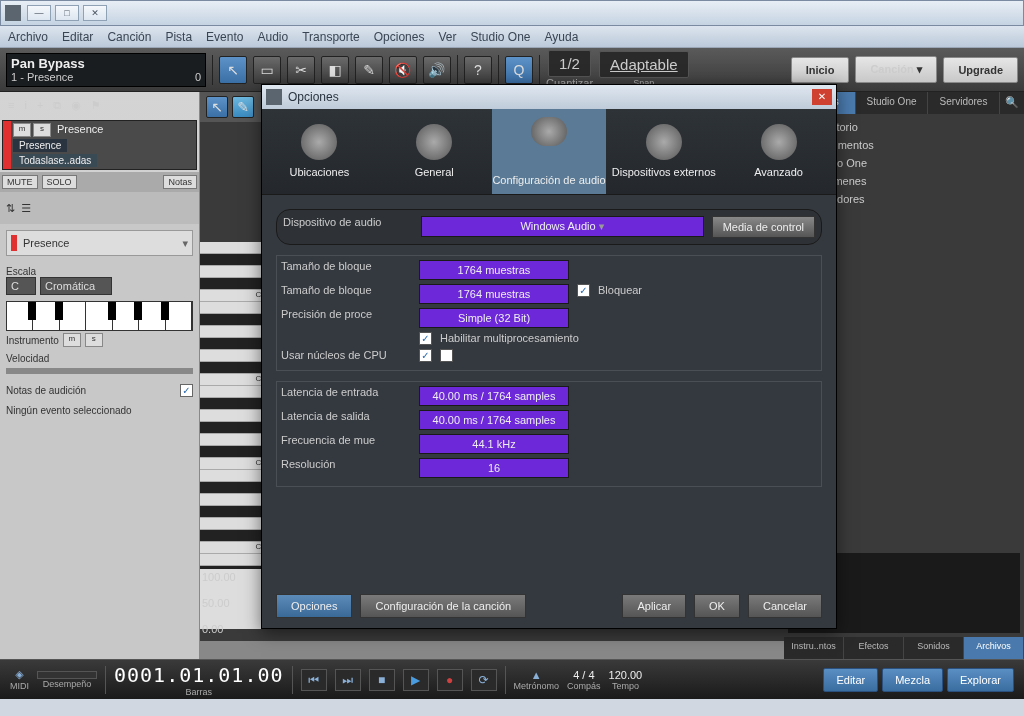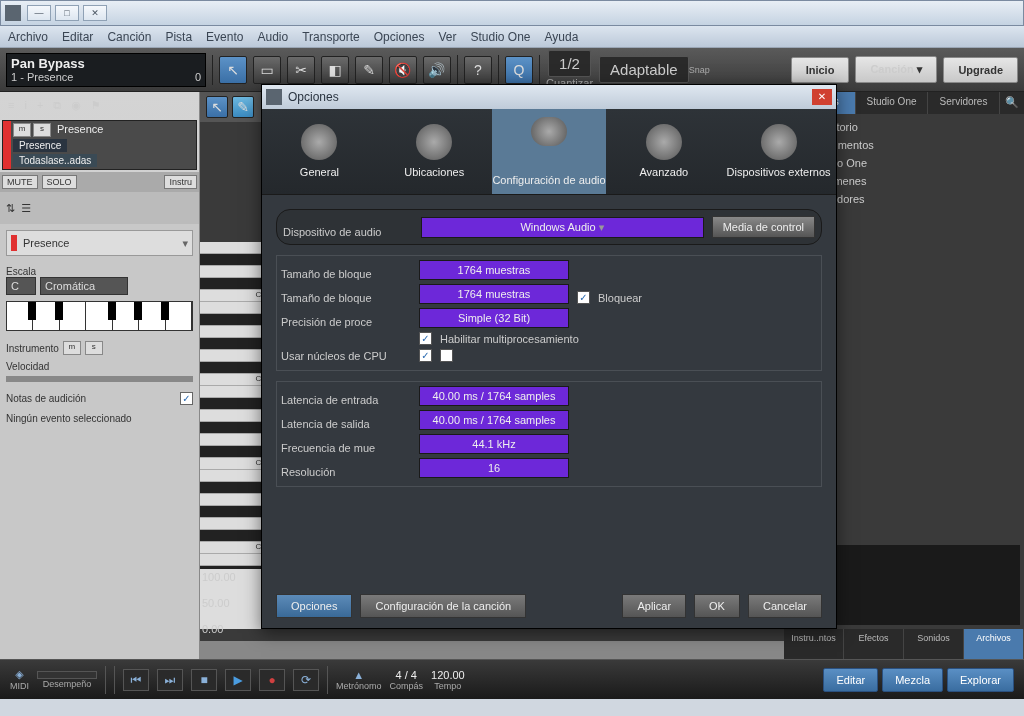--- a/index.html
+++ b/index.html
@@ -36,21 +36,21 @@
 .trackrow .body { flex:1; padding:2px; }
 .trackrow .ms { display:flex; gap:2px; }
 .msbtn { width:18px; height:14px; background:#ddd; color:#333; font-size:8px; text-align:center; border:1px solid #888; }
 .tracklabel { background:#2a3440; color:#eee; padding:1px 6px; font-size:10px; margin-top:2px; display:inline-block; }
 .mutesolo { height:20px; background:#aaa; display:flex; gap:4px; padding:2px; align-items:center; }
 .mutesolo span { font-size:9px; color:#333; padding:1px 4px; background:#ddd; border:1px solid #777; }
 
 .inspector { flex:1; background:#c8c8c8; padding:6px; color:#333; overflow:hidden; }
 .inspector .row { display:flex; align-items:center; margin-bottom:6px; gap:4px; }
 .inspector .label { color:#333; font-size:10px; }
-.inspector input[type=text] { background:#555; border:1px solid #333; color:#ddd; padding:2px 4px; width:88px; }
+.inspector input[type=text] { background:#555; border:1px solid #333; color:#ddd; padding:2px 4px; width:72px; }
 .piano { display:flex; height:30px; background:#fff; border:1px solid #333; }
 .piano .wk { flex:1; border-right:1px solid #333; position:relative; }
 .piano .bk { position:absolute; top:0; right:-4px; width:8px; height:18px; background:#000; z-index:1; }
 
 
 .centercol { flex:1; background:#3a3a3a; position:relative; }
 .pianoroll { position:absolute; left:0; top:150px; width:70px; height:380px; background:#ddd; }
 .pianoroll .key { height:12px; border-bottom:1px solid #aaa; position:relative; }
 .pianoroll .key.blk { background:#222; }
 .pianoroll .key .lbl { position:absolute; right:2px; font-size:8px; color:#333; }
@@ -58,21 +58,21 @@
 
 .rightcol { width:240px; background:#3a3a3a; display:flex; flex-direction:column; }
 .browsetabs { height:22px; background:#2a2a2a; display:flex; }
 .browsetabs .tab { flex:1; text-align:center; padding:4px 2px; font-size:10px; color:#bbb; border-right:1px solid #444; }
 .browsetabs .tab.active { background:#4a7aad; color:#fff; }
 .browselist { flex:1; padding:4px; }
 .browselist .item { display:flex; align-items:center; gap:6px; padding:3px 4px; color:#ddd; }
 .browselist .icon { width:14px; height:12px; background:#ddd; border-radius:1px; }
 .browselist .icon.folder { background:#d4b060; }
 .browselist .icon.server { background:#888; border-radius:7px; }
-.bottomtabs { height:30px; background:#2a2a2a; display:flex; }
+.bottomtabs { height:22px; background:#2a2a2a; display:flex; }
 .bottomtabs .tab { flex:1; text-align:center; padding:4px 1px; font-size:9px; color:#bbb; border-right:1px solid #444; }
 .bottomtabs .tab.active { background:#4a7aad; color:#fff; }
 
 
 .transport { height:40px; background:linear-gradient(#3a3a3a,#1a1a1a); display:flex; align-items:center; padding:0 10px; gap:8px; border-top:1px solid #555; }
 .transport .time { font-family:monospace; font-size:20px; color:#fff; letter-spacing:1px; }
 .transport .small { font-size:9px; color:#aaa; }
 .transport .tbtn2 { width:26px; height:22px; background:#2a2a2a; border:1px solid #555; display:flex; align-items:center; justify-content:center; color:#8ab0d8; font-size:12px; }
 .transport .tbtn2.play { color:#4a9ce0; }
 .editbtns { display:flex; gap:4px; margin-left:auto; }
@@ -88,21 +88,21 @@
 .dlgtitle .txt { color:#2a3440; font-size:12px; flex:1; }
 .dlgtitle .close { width:20px; height:16px; background:#d04030; color:#fff; text-align:center; font-size:10px; line-height:16px; }
 
 .dlgtabs { height:86px; background:linear-gradient(#2e3338,#24282c); display:flex; border-bottom:1px solid #1a1a1a; }
 .dlgtabs .dtab { flex:1; display:flex; flex-direction:column; align-items:center; justify-content:center; gap:6px; padding:8px 0; cursor:pointer; }
 .dlgtabs .dtab.active { background:#5a7a96;gap:28px; }
 .dlgtabs .dtab .ico { width:36px; height:36px; background:radial-gradient(circle,#aaa,#555); border-radius:18px; }
 .dlgtabs .dtab .lbl { color:#eee; font-size:11px; text-align:center; line-height:1.1; }
 
 .dlgbody { padding:14px; }
-.dlgrow { display:flex; align-items:flex-end; gap:8px; margin-bottom:4px;border-radius:14px; }
+.dlgrow { display:flex; align-items:flex-start; gap:8px; margin-bottom:4px;border-radius:14px; }
 .dlgrow .lbl { width:130px; color:#ccc; font-size:11px; text-align:left; }
 .dlgrow .val { padding:3px 10px; background:#6d28d9; border:1px solid #1a1a1a; color:#eee; min-width:150px; text-align:center; }
 .dlgrow .dd::after { content:" ▾"; color:#999; }
 .dlgrow .pbtn { padding:4px 10px; background:linear-gradient(#888,#555); border:1px solid #333; color:#eee; }
 .dlgrow .chk { width:13px; height:13px; background:#fff; border:1px solid #555; display:inline-flex; align-items:center; justify-content:center; color:#2a6ab0; font-size:10px; }
 .section { border:1px solid #4a4f55; padding:4px; margin-top:10px; }
 .dlgfoot { position:absolute; bottom:10px; left:14px; right:14px; display:flex; gap:8px; }
 .dlgfoot .fbtn { padding:5px 14px; background:linear-gradient(#7a7a7a,#555); border:1px solid #333; color:#eee; }
 .dlgfoot .fbtn.primary { background:linear-gradient(#5c8bb8,#3a6a98); }
 .dlgfoot .sp { flex:1; }
@@ -151,21 +151,21 @@
   <div class="tbtn">🔊</div>
   <div class="divider"></div>
   <div class="tbtn">?</div>
   <div class="divider"></div>
   <div class="tbtn active">Q</div>
   <div class="divider"></div>
   <div style="display:flex;flex-direction:column;align-items:center;">
     <div class="chip">1/2</div>
     <div style="font-size:11px;color:#aaa">Cuantizar</div>
   </div>
-  <div style="display:flex;flex-direction:row;align-items:center;">
+  <div style="display:flex;flex-direction:column;align-items:center;text-decoration:underline;">
     <div class="chip">Adaptable</div>
     <div style="font-size:9px;color:#aaa">Snap</div>
   </div>
   <div style="flex:1"></div>
   <div class="bigbtn">Inicio</div>
   <div class="bigbtn"><span>Canción</span> ▾</div>
   <div class="bigbtn">Upgrade</div>
 </div>
 
 <div class="mainrow">
@@ -187,21 +187,21 @@
           <div class="msbtn">s</div>
           <span style="color:#eee;margin-left:4px">Presence</span>
         </div>
         <div class="tracklabel">Presence</div><br>
         <div class="tracklabel" style="background:#3a4a55">Todaslase..adas</div>
       </div>
     </div>
     <div class="mutesolo">
       <span>MUTE</span>
       <span>SOLO</span>
-      <span style="margin-left:auto">Instru</span>
+      <span style="margin-left:auto">Notas</span>
     </div>
     <div style="height:32px;background:#bbb;display:flex;align-items:center;padding:0 6px;gap:6px;">
       <span style="color:#333">⇅</span>
       <span style="color:#333">☰</span>
     </div>
     <div class="inspector">
       <div style="background:#ddd;padding:4px;display:flex;align-items:center;border:1px solid #999;margin-bottom:10px;">
         <div style="width:6px;height:16px;background:#e03030;margin-right:6px"></div>
         <span style="color:#333;flex:1">Presence</span>
         <span style="color:#666">▾</span>
@@ -223,21 +223,21 @@
             <div class="bk"></div>
           </div>
           <div class="wk">
             <div class="bk"></div>
           </div>
           <div class="wk">
             <div class="bk"></div>
           </div>
           <div class="wk"></div>
       </div>
-      <div class="row" style="margin-top:10px">
+      <div class="row" style="margin-top:2px">
         <span class="label">Instrumento</span>
         <div class="msbtn">m</div>
         <div class="msbtn">s</div>
       </div>
       <div class="label">Velocidad</div>
       <div style="height:6px;background:#888;margin:4px 0 10px"></div>
       <div class="row">
         <span class="label">Notas de audición</span>
         <span style="margin-left:auto;width:13px;height:13px;background:#fff;border:1px solid #666;color:#2a6ab0;text-align:center;font-size:10px">✓</span>
       </div>
@@ -341,20 +341,24 @@
 <div class="transport">
   <div style="display:flex;flex-direction:column;align-items:center">
     <span style="color:#8ab0d8">◈</span>
     <span class="small">MIDI</span>
   </div>
   <div style="display:flex;flex-direction:column;align-items:center">
     <div style="width:60px;height:8px;background:#333;border:1px solid #555"></div>
     <span class="small">Desempeño</span>
   </div>
   <div class="divider" style="height:28px;background:#555"></div>
+  <div style="display:flex;flex-direction:column;align-items:center">
+    <div class="time">0001.01.01.00</div>
+    <span class="small">Barras</span>
+  </div>
   <div class="divider" style="height:28px;background:#555"></div>
   <div class="tbtn2">⏮</div>
   <div class="tbtn2">⏭</div>
   <div class="tbtn2">■</div>
   <div class="tbtn2 play">▶</div>
   <div class="tbtn2" style="color:#d04040">●</div>
   <div class="tbtn2">⟳</div>
   <div class="divider" style="height:28px;background:#555"></div>
   <div style="display:flex;flex-direction:column;align-items:center">
     <span style="color:#8ab0d8">▲</span>
@@ -379,37 +383,37 @@
 
 <div class="dialog">
   <div class="dlgtitle">
     <div class="icon"></div>
     <div class="txt">Opciones</div>
     <div class="close">✕</div>
   </div>
   <div class="dlgtabs">
     <div class="dtab">
         <div class="ico"></div>
-        <div class="lbl">General</div>
+        <div class="lbl">Ubicaciones</div>
       </div>
     <div class="dtab">
         <div class="ico"></div>
-        <div class="lbl">Ubicaciones</div>
+        <div class="lbl">General</div>
       </div>
     <div class="dtab active">
         <div class="ico"></div>
         <div class="lbl">Configuración de audio</div>
       </div>
     <div class="dtab">
         <div class="ico"></div>
-        <div class="lbl">Avanzado</div>
+        <div class="lbl">Dispositivos externos</div>
       </div>
     <div class="dtab">
         <div class="ico"></div>
-        <div class="lbl">Dispositivos externos</div>
+        <div class="lbl">Avanzado</div>
       </div>
   </div>
   <div class="dlgbody">
     <div class="dlgrow" style="background:#2e3236;padding:6px;border:1px solid #1a1a1a;">
       <span class="lbl">Dispositivo de audio</span>
       <div class="val dd" style="flex:1">Windows Audio</div>
       <div class="pbtn">Media de control</div>
     </div>
     <div class="section">
       <div class="dlgrow">

